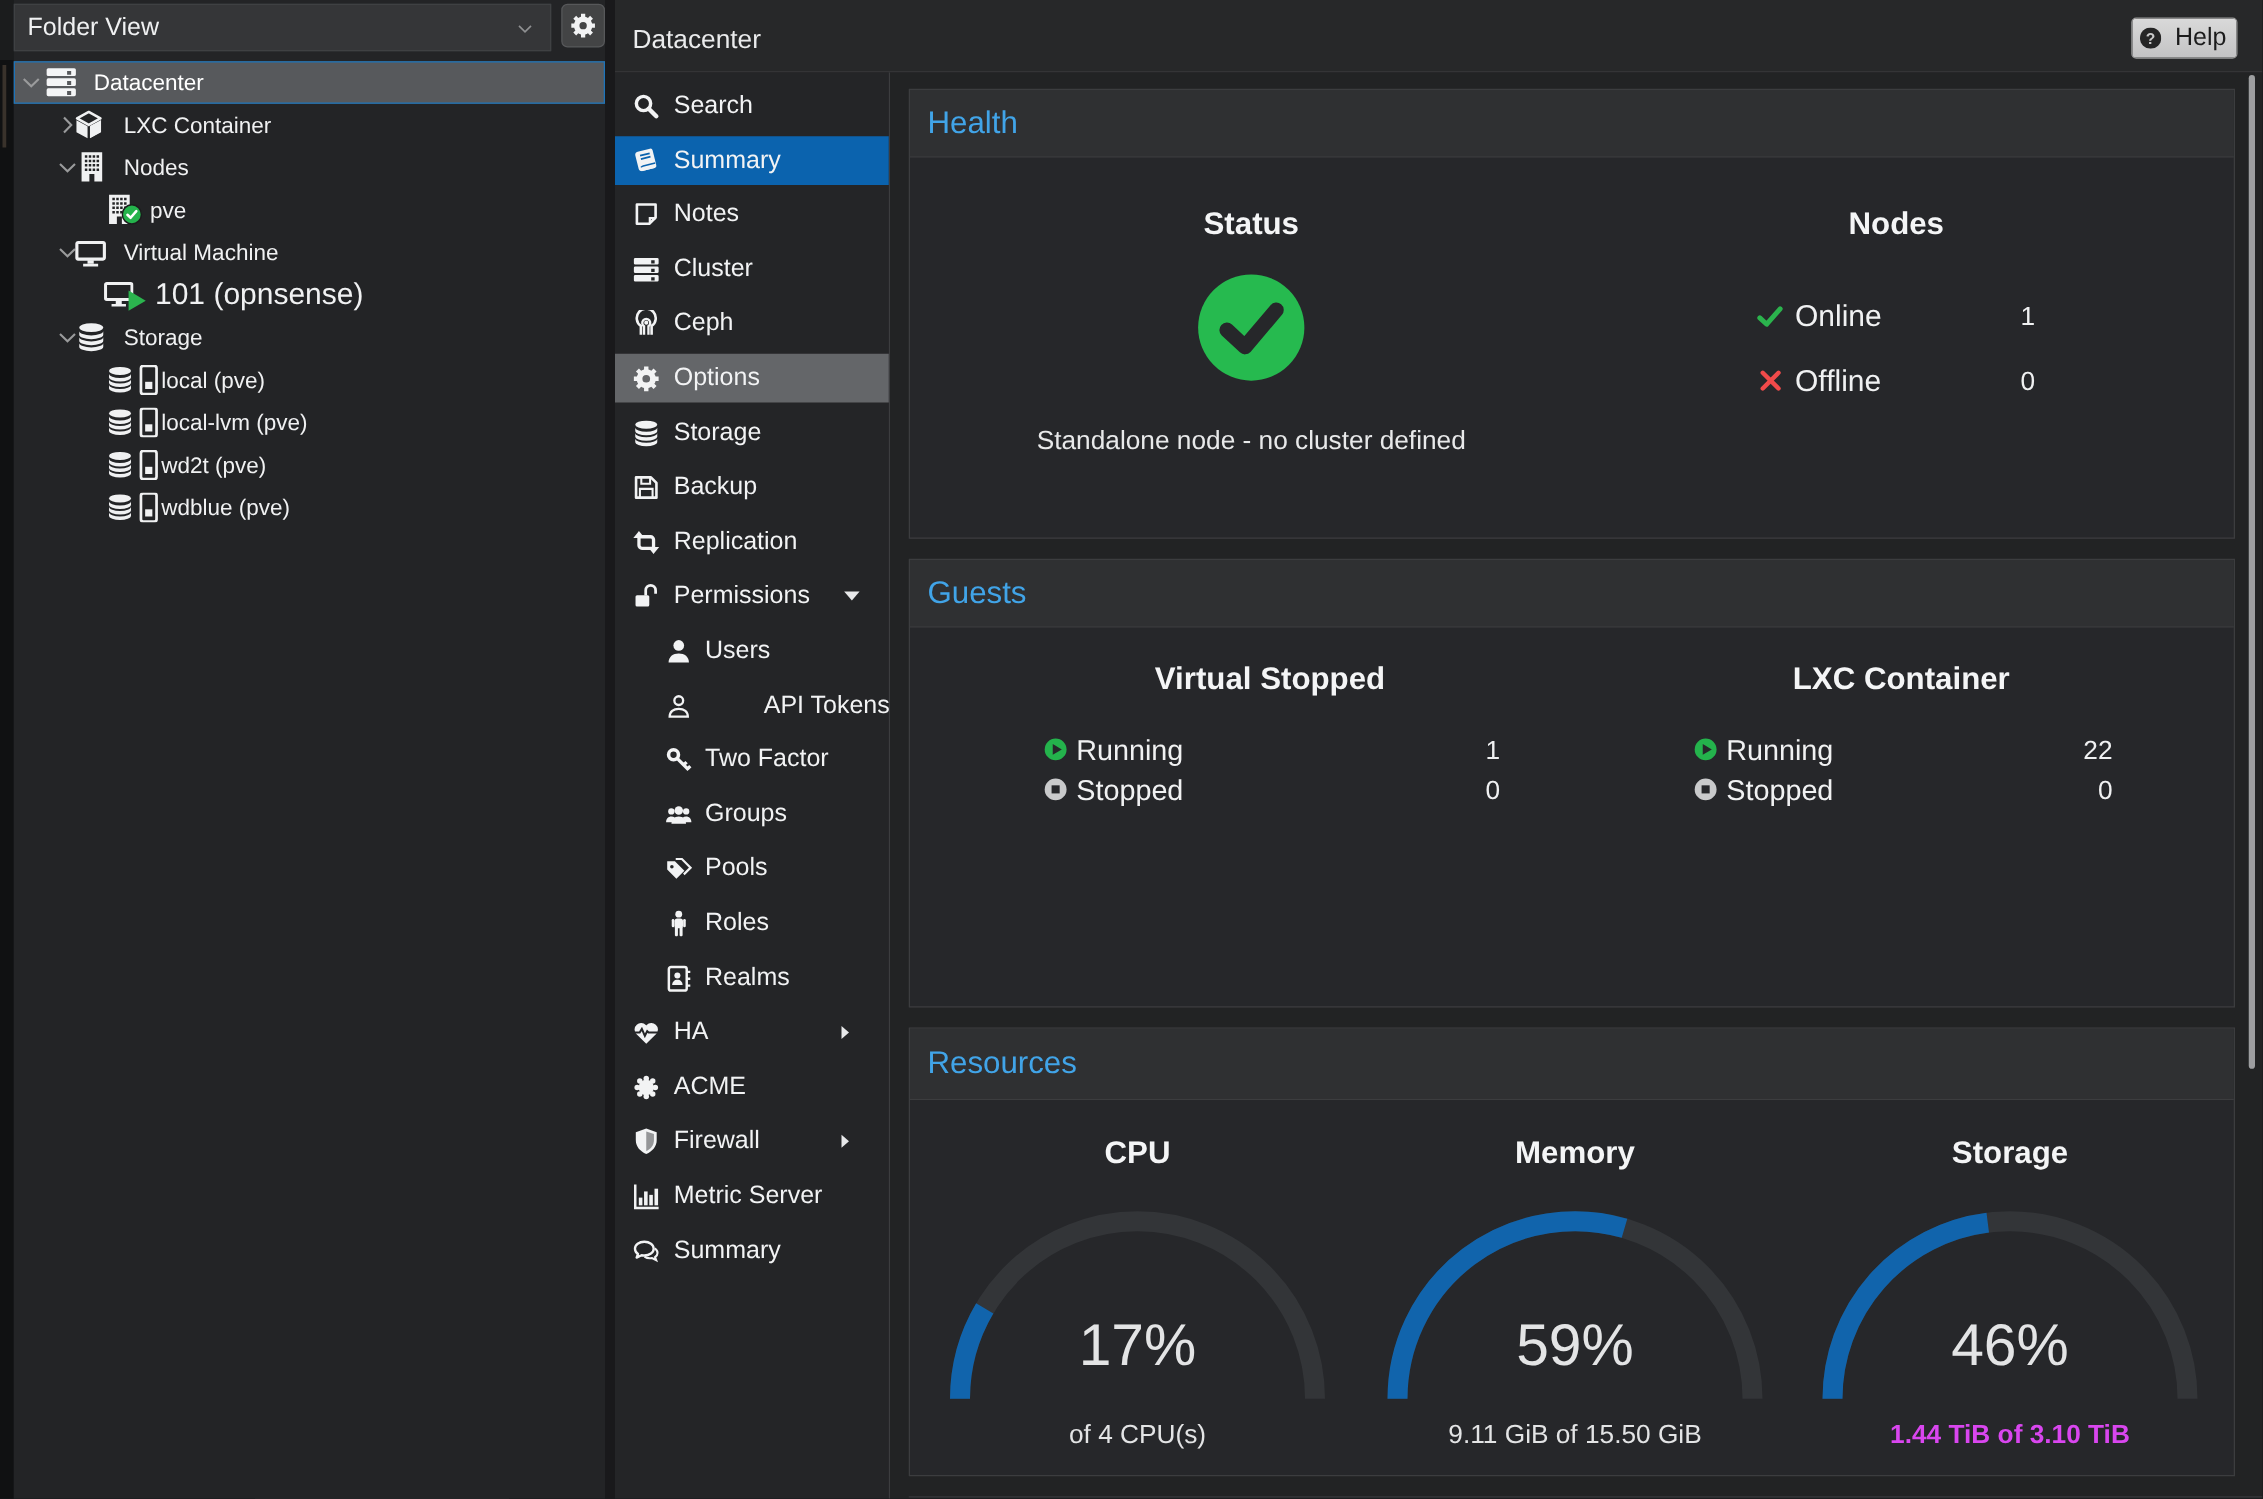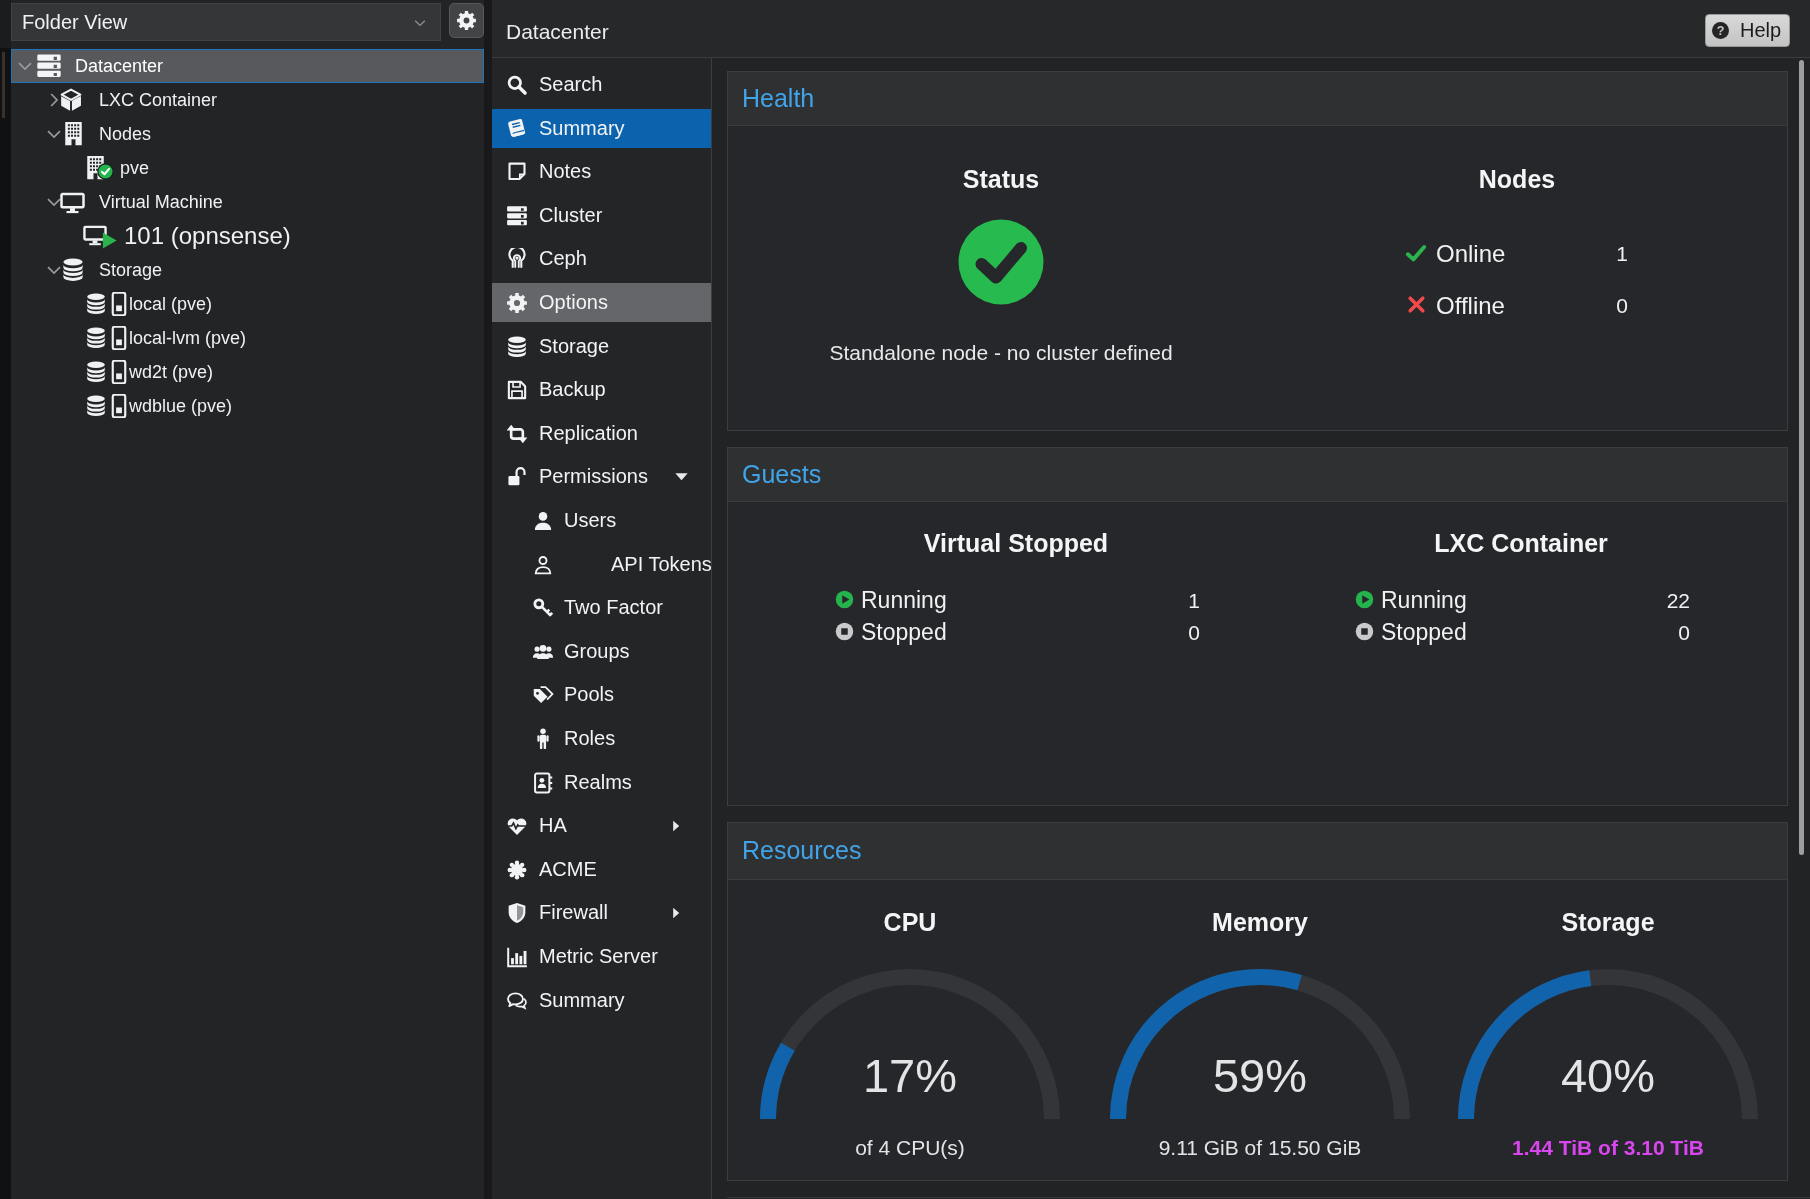--- a/index.html
+++ b/index.html
@@ -449,17 +449,17 @@
 <path fill="none" stroke="#333538" stroke-width="16" d="M18 164 A142 142 0 0 1 302 164"></path>
 <path fill="none" stroke="#1164ac" stroke-width="16" d="M18 164 A142 142 0 0 1 199.6 27.6"></path>
 </svg>
 <div class="ab" style="left:1110px;top:1048px;width:300px;text-align:center;font-size:47px;color:#e3e4e5;font-weight:normal;white-space:nowrap;">59%</div>
 <div class="ab" style="left:1060px;top:1136px;width:400px;text-align:center;font-size:21px;color:#e3e4e5;font-weight:normal;white-space:nowrap;">9.11 GiB of 15.50 GiB</div>
 <div class="ab" style="left:1458px;top:908px;width:300px;text-align:center;font-size:25px;color:#f4f5f6;font-weight:bold;white-space:nowrap;">Storage</div>
 <svg class="ab" style="left:1448px;top:955px;width:320px;height:170px;">
 <path fill="none" stroke="#333538" stroke-width="16" d="M18 164 A142 142 0 0 1 302 164"></path>
 <path fill="none" stroke="#1164ac" stroke-width="16" d="M18 164 A142 142 0 0 1 142.2 23.1"></path>
 </svg>
-<div class="ab" style="left:1458px;top:1048px;width:300px;text-align:center;font-size:47px;color:#e3e4e5;font-weight:normal;white-space:nowrap;">40%</div>
+<div class="ab" style="left:1458px;top:1048px;width:300px;text-align:center;font-size:47px;color:#e3e4e5;font-weight:normal;white-space:nowrap;">46%</div>
 <div class="ab" style="left:1408px;top:1136px;width:400px;text-align:center;font-size:21px;color:#d946ef;font-weight:bold;white-space:nowrap;">1.44 TiB of 3.10 TiB</div>
 <div class="ab" style="left:727px;top:1197px;width:1083px;height:1px;background:#37383b;"></div>
 <div class="ab" style="left:1799px;top:60px;width:5px;height:795px;background:#9d9ea0;border-radius:3px;"></div>
 </div>
 
 </body></html>

